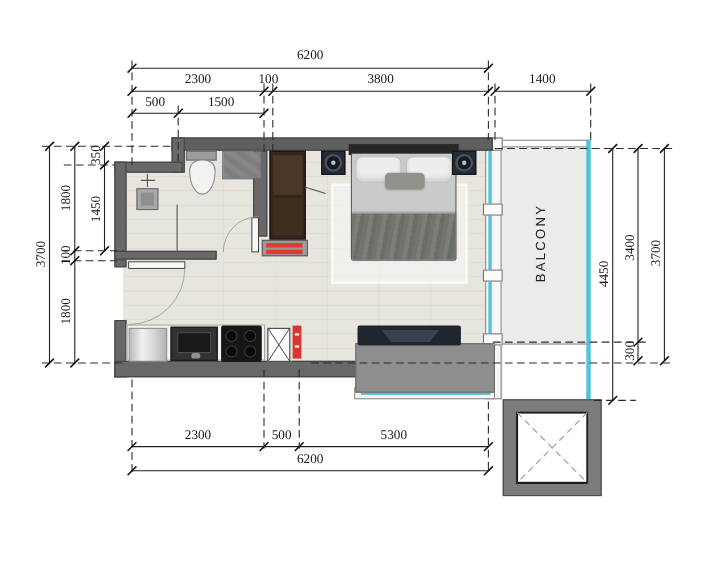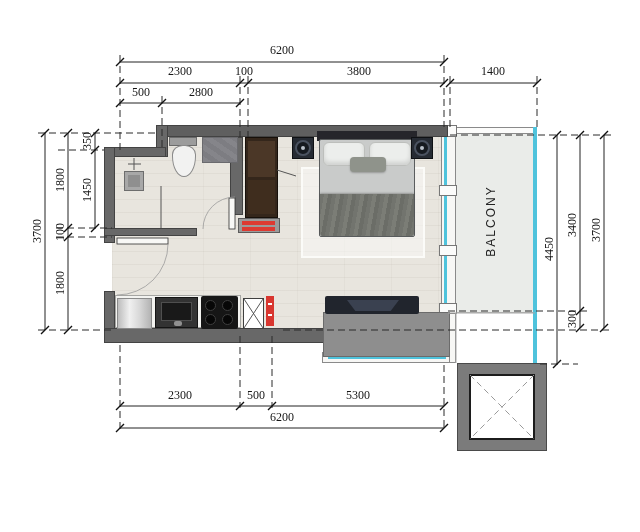--- a/index.html
+++ b/index.html
@@ -153,24 +153,24 @@
       <path d="M244 299 L263 328 M263 299 L244 328"></path>
     </g>
     <g stroke="#999" stroke-width="1" stroke-dasharray="6 4" fill="none">
       <path d="M470 375 L534 439 M534 375 L470 439"></path>
     </g>
   </svg>
 
   <div class="dlab" style="left:282px;top:50px;">6200</div>
   <div class="dlab" style="left:180px;top:71px;">2300</div>
   <div class="dlab" style="left:244px;top:71px;">100</div>
-  <div class="dlab" style="left:359px;top:71px;">3800</div>
+  <div class="dlab" style="left:346px;top:71px;">3800</div>
   <div class="dlab" style="left:493px;top:71px;">1400</div>
   <div class="dlab" style="left:141px;top:92px;">500</div>
-  <div class="dlab" style="left:201px;top:92px;">2800</div>
+  <div class="dlab" style="left:201px;top:92px;">1500</div>
 
   <div class="dlab v" style="left:37px;top:231px;">3700</div>
   <div class="dlab v" style="left:60px;top:180px;">1800</div>
   <div class="dlab v" style="left:60px;top:232px;">100</div>
   <div class="dlab v" style="left:60px;top:283px;">1800</div>
   <div class="dlab v" style="left:87px;top:141px;">350</div>
   <div class="dlab v" style="left:87px;top:190px;">1450</div>
 
   <div class="dlab v" style="left:549px;top:249px;">4450</div>
   <div class="dlab v" style="left:572px;top:225px;">3400</div>

